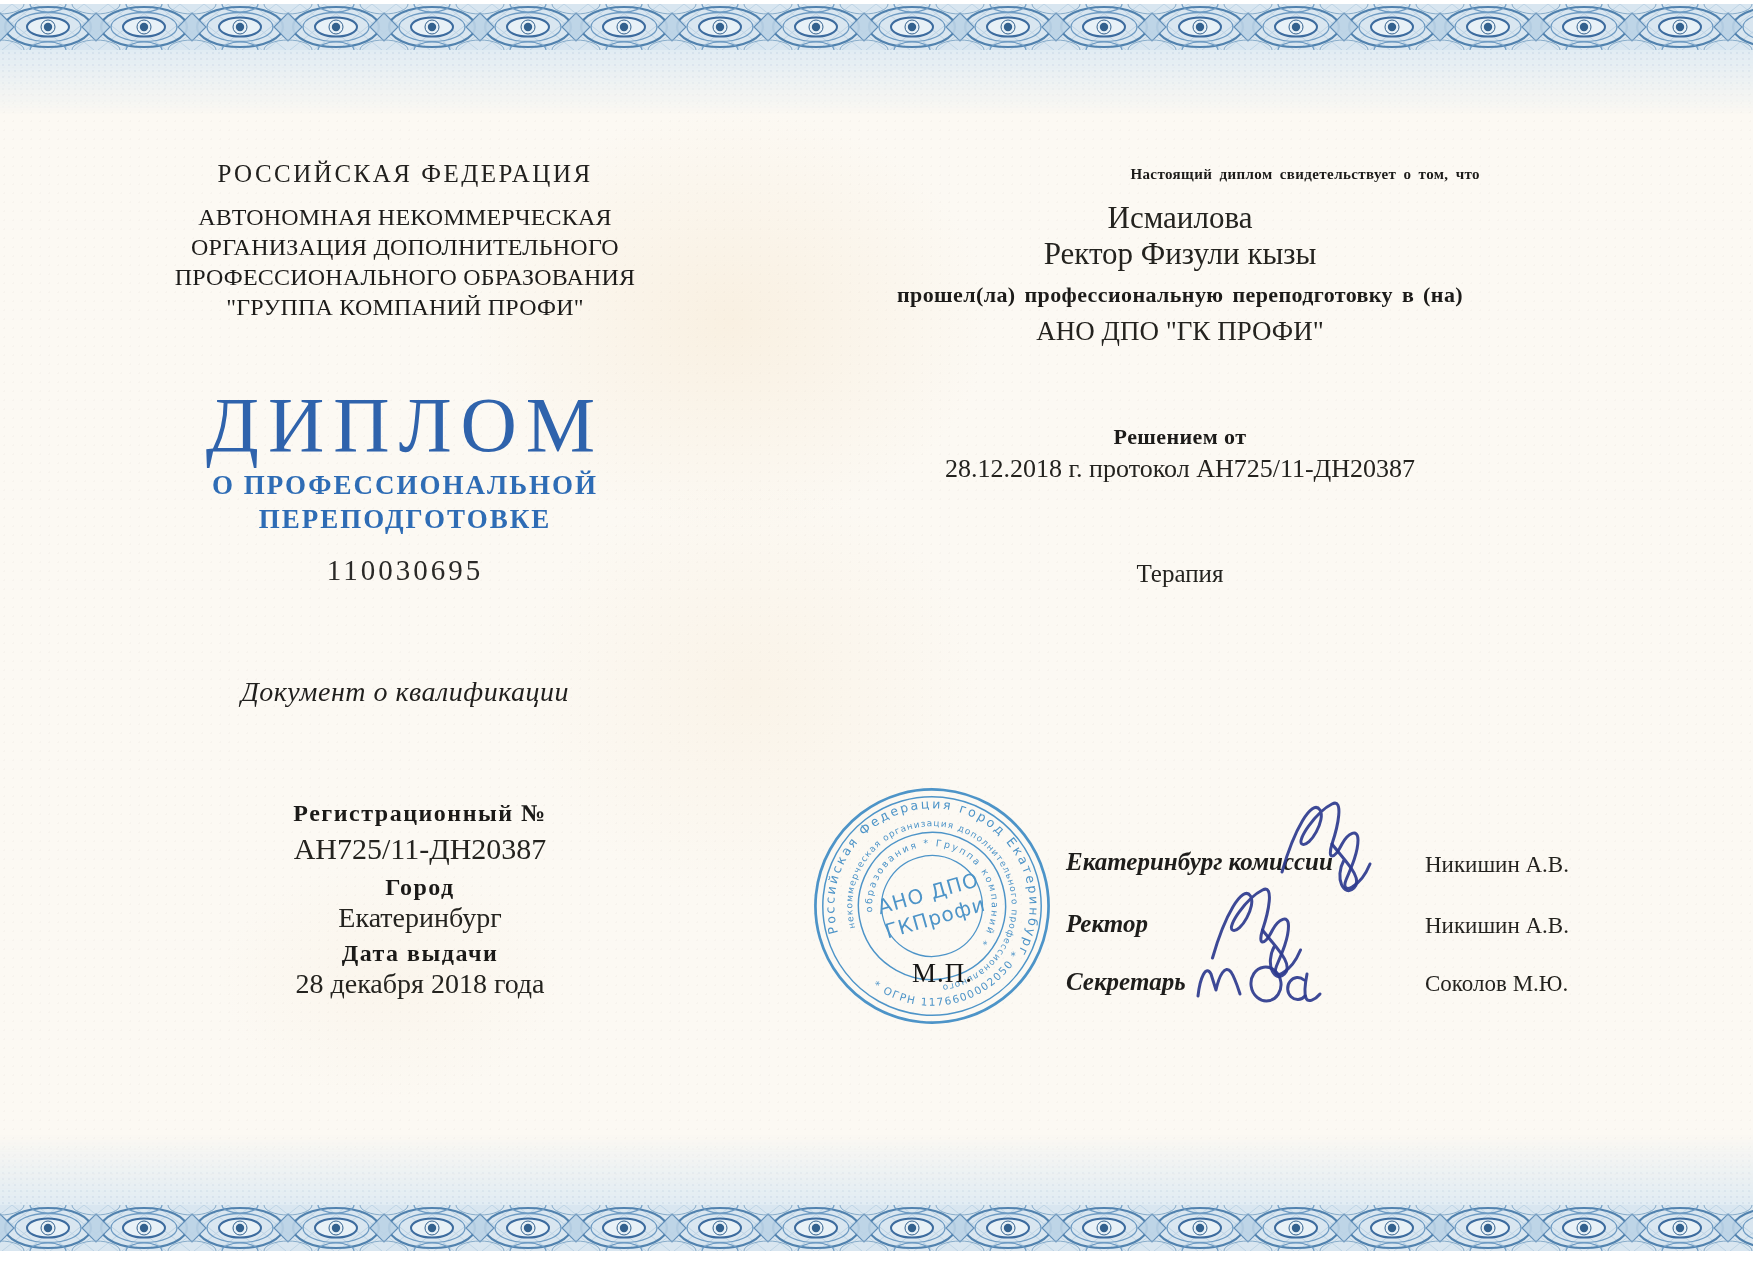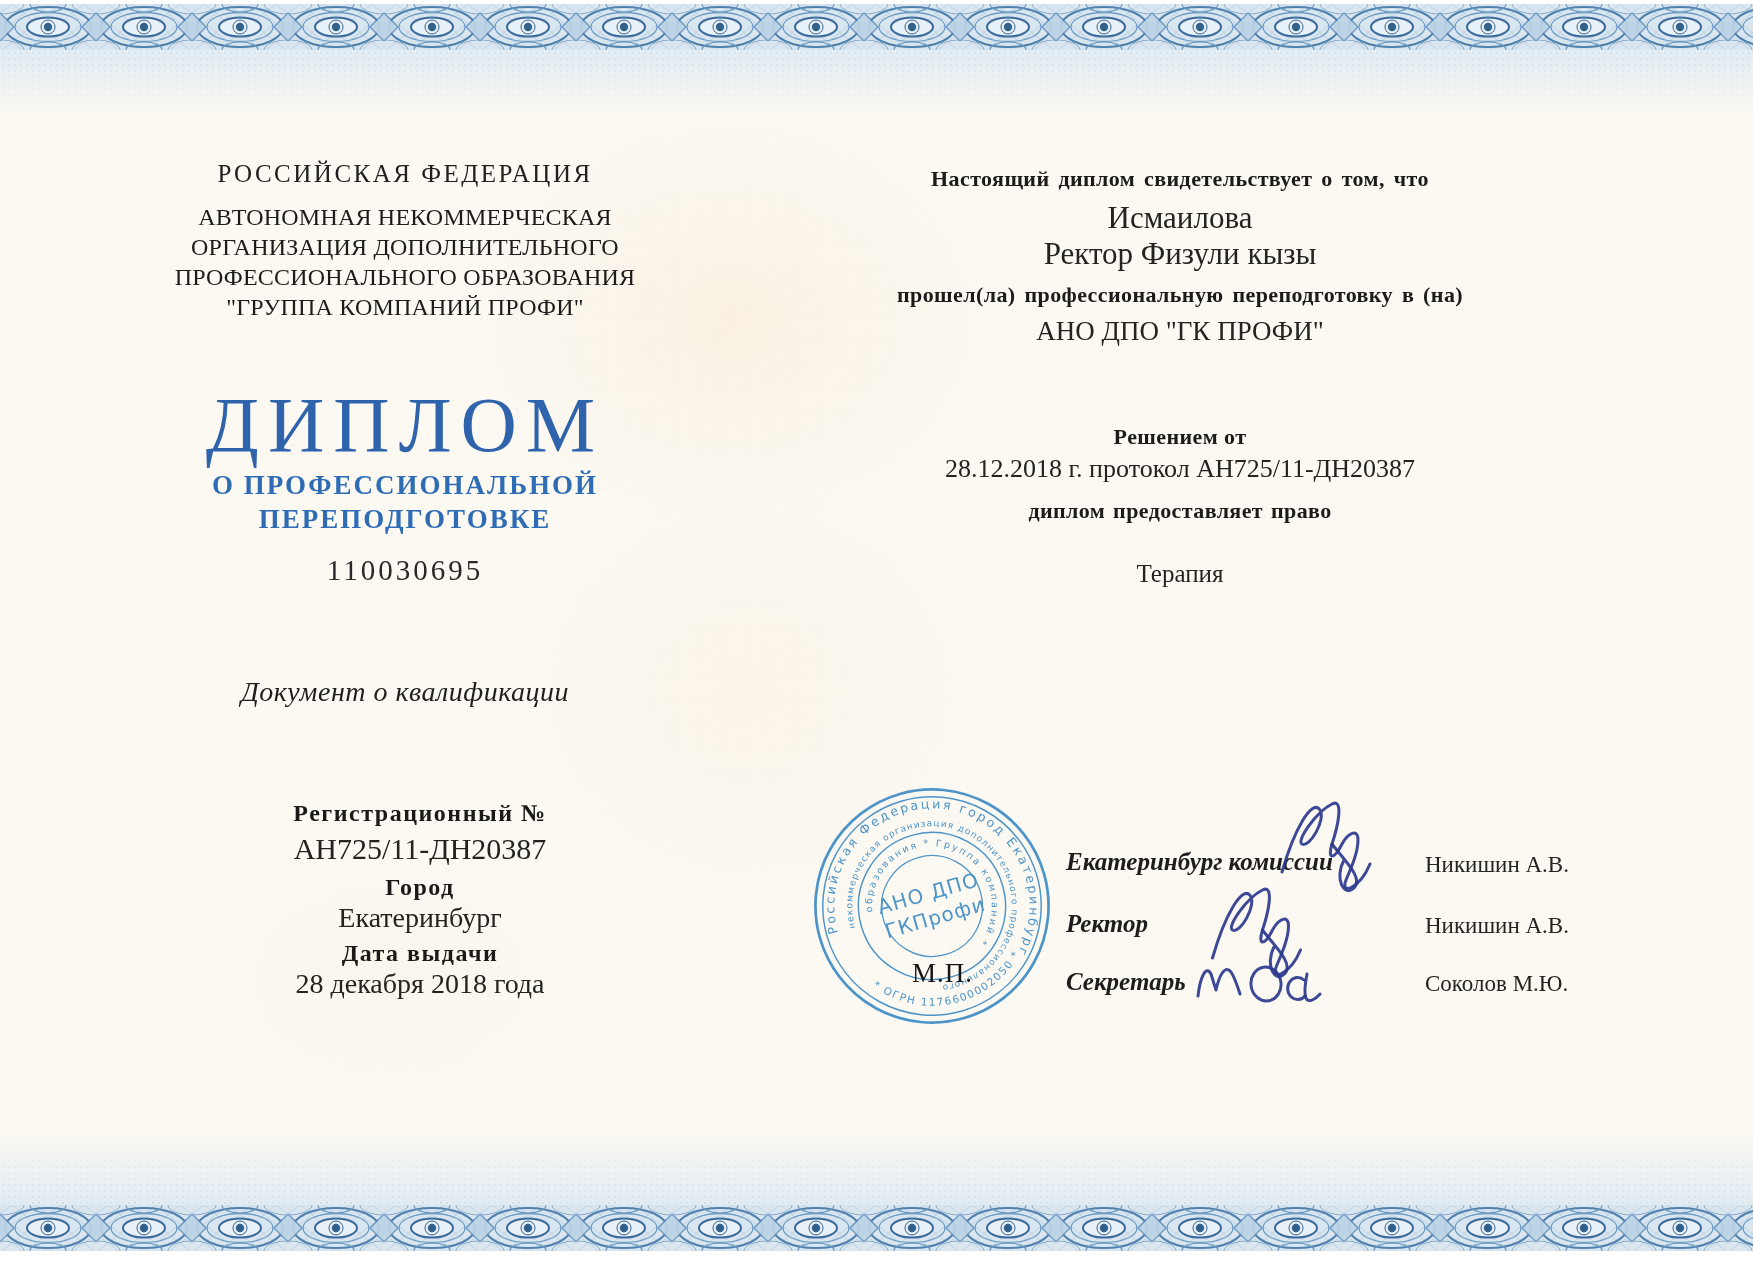--- a/index.html
+++ b/index.html
@@ -53,21 +53,21 @@
   .reg-col{left:120px;width:600px;}
   .reg-label{top:800px;font-size:24px;font-weight:bold;letter-spacing:1.5px;color:#1b1a18;}
   .reg-value{top:832px;font-size:30px;color:#24231f;}
   .city-label{top:874px;font-size:24px;font-weight:bold;letter-spacing:1.5px;color:#1b1a18;}
   .city-value{top:902px;font-size:28px;color:#24231f;}
   .date-label{top:940px;font-size:24px;font-weight:bold;letter-spacing:1.5px;color:#1b1a18;}
   .date-value{top:968px;font-size:28px;color:#24231f;}
 
   
   .right-col{left:880px;width:600px;}
-  .stmt-intro{top:166px;font-size:22px;font-weight:bold;letter-spacing:.4px;word-spacing:3px;color:#1c1b19;}
+  .stmt-intro{top:166px;font-size:15px;font-weight:bold;letter-spacing:.4px;word-spacing:3px;color:#1c1b19;text-align:right;}
   .holder-surname{top:200px;font-size:31px;color:#24231f;}
   .holder-name{top:236px;font-size:31px;color:#24231f;}
   .stmt-completed{top:282px;font-size:22px;font-weight:bold;letter-spacing:.4px;word-spacing:3px;color:#1c1b19;}
   .institution{top:316px;font-size:27px;color:#24231f;}
   .decision-label{top:424px;font-size:22px;font-weight:bold;letter-spacing:.4px;color:#1c1b19;}
   .decision-value{top:454px;font-size:26px;color:#24231f;}
   .grants{top:498px;font-size:22px;line-height:26px;font-weight:bold;letter-spacing:.4px;word-spacing:2px;color:#1c1b19;}
   .field-value{top:560px;font-size:25px;color:#24231f;}
 
   
@@ -153,21 +153,20 @@
   <div class="abs center reg-col date-value">28 декабря 2018 года</div>
 
   <div class="abs center right-col stmt-intro">Настоящий диплом свидетельствует о том, что</div>
   <div class="abs center right-col holder-surname">Исмаилова</div>
   <div class="abs center right-col holder-name">Ректор Физули кызы</div>
   <div class="abs center right-col stmt-completed">прошел(ла) профессиональную переподготовку в (на)</div>
   <div class="abs center right-col institution">АНО ДПО "ГК ПРОФИ"</div>
   <div class="abs center right-col decision-label">Решением от</div>
   <div class="abs center right-col decision-value">28.12.2018 г. протокол АН725/11-ДН20387</div>
   <div class="abs center right-col grants">
-    <div>диплом предоставляет право</div>
   </div>
   <div class="abs center right-col field-value">Терапия</div>
 
   <svg class="stamp" viewBox="0 0 240 240">
     <defs>
       <path id="ringA" d="M120,120 m-93,0 a93,93 0 0,1 186,0 a93,93 0 0,1 -186,0"></path>
       <path id="ringBottom" d="M120,120 m-95,0 a95,95 0 0,0 190,0"></path>
       <path id="ringB" d="M120,120 m-76,0 a76,76 0 0,1 152,0 a76,76 0 0,1 -152,0"></path>
       <path id="ringC" d="M120,120 m-57,0 a57,57 0 0,1 114,0 a57,57 0 0,1 -114,0"></path>
     </defs>

